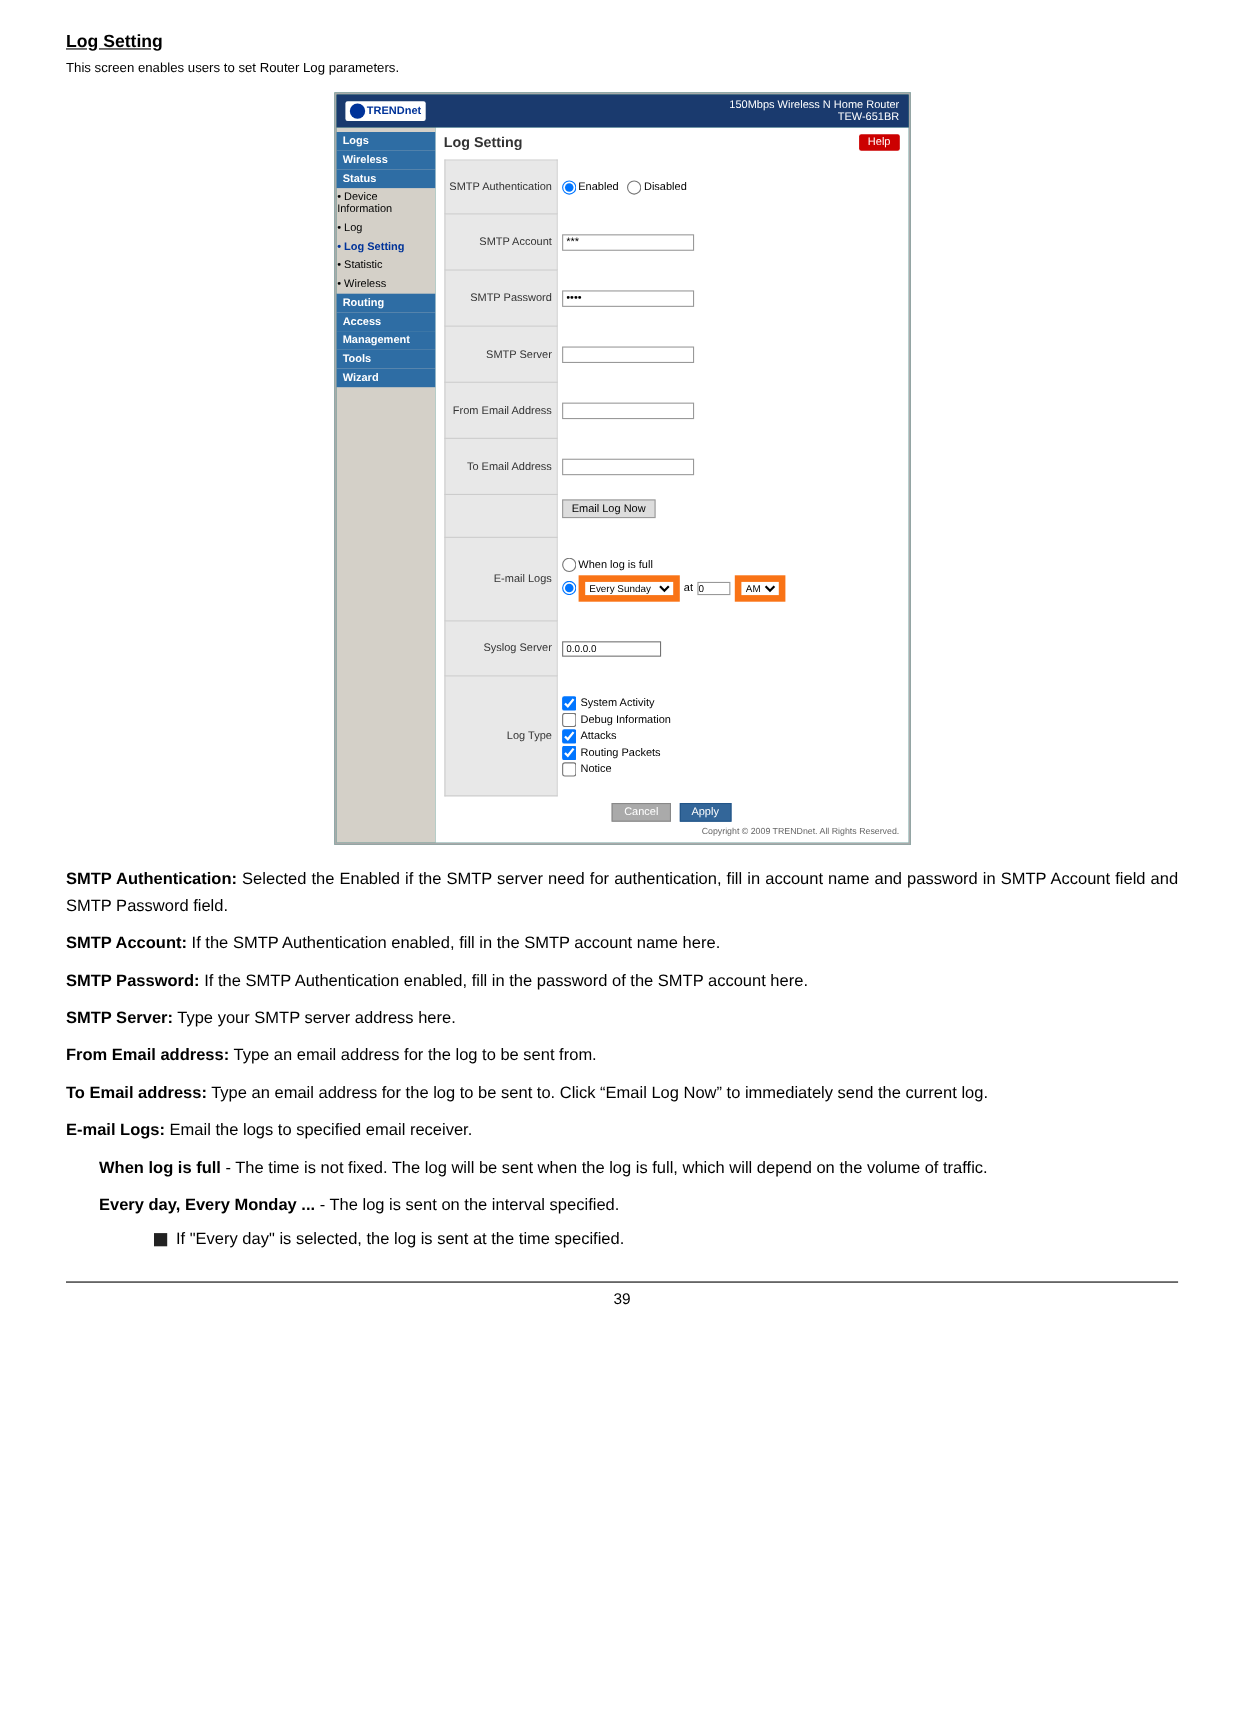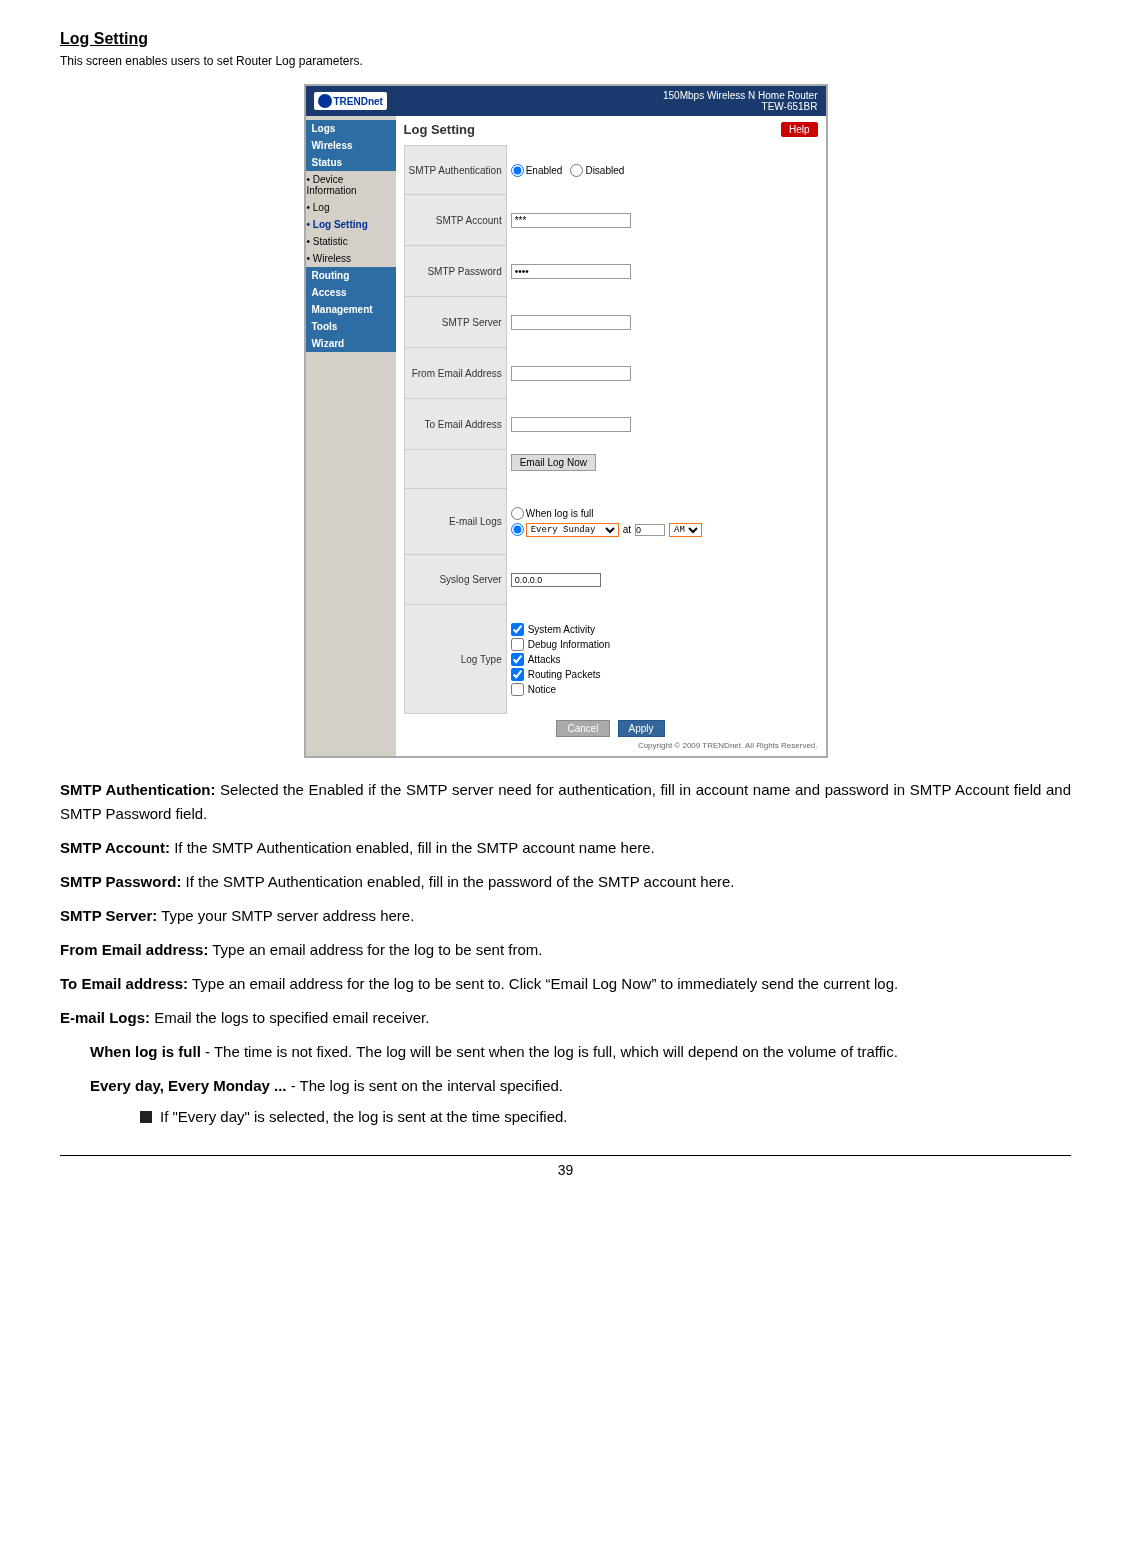--- a/index.html
+++ b/index.html
@@ -236,22 +236,21 @@
     .page-footer {
       border-top: 1px solid #000;
       text-align: center;
       font-size: 14px;
       margin-top: 30px;
       padding-top: 6px;
     }
     .inline-select {
       font-size: 9px;
       background: #fff;
-      border: 1px solid #f97316;
-      font-family: Liberation Mono, monospace;
+      border: 6px solid #f97316;
     }
     .inline-input-sm {
       width: 30px;
       font-size: 9px;
       border: 1px solid #999;
     }
     .syslog-input {
       width: 90px;
       font-size: 9px;
       border: 1px solid #737373;

